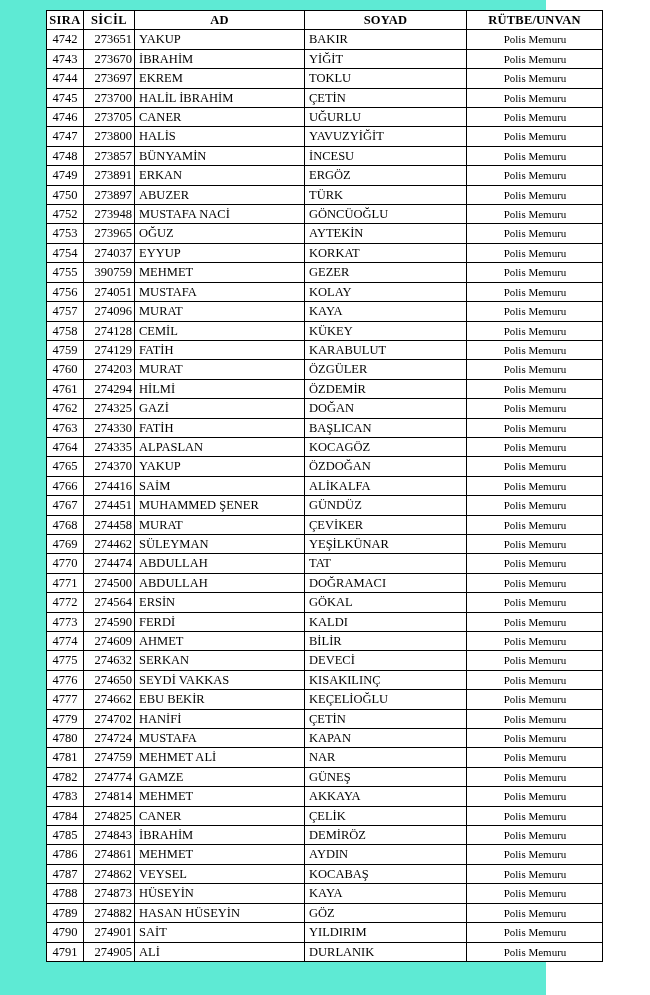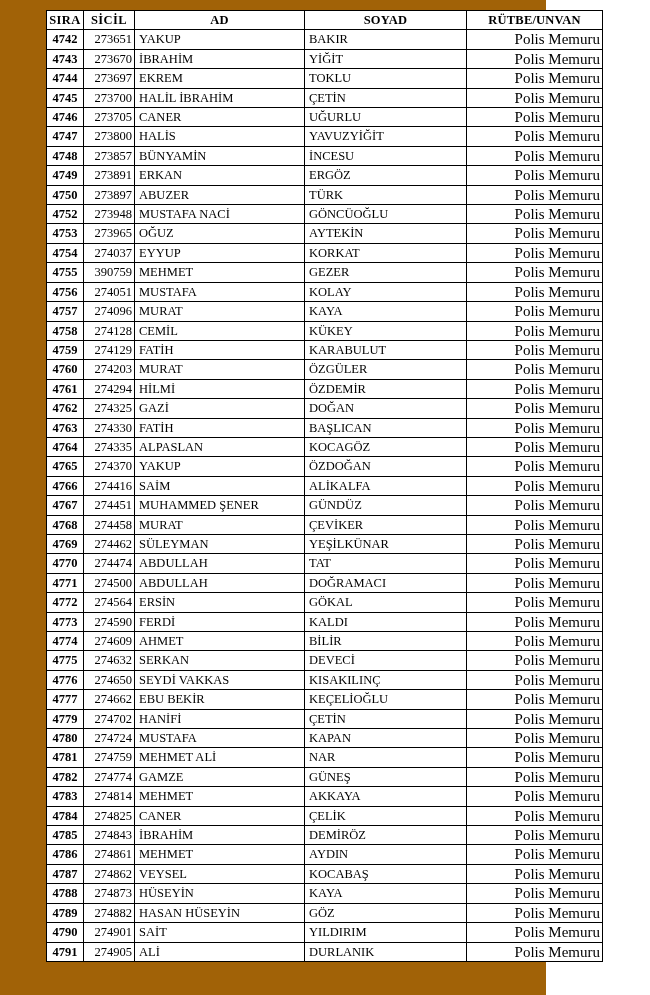--- a/index.html
+++ b/index.html
@@ -11,21 +11,21 @@
     width: 650px;
     height: 995px;
     font-family: "Liberation Serif", "DejaVu Serif", serif;
     color: #000000;
     overflow: hidden;
   }
   #sheet {
     position: relative;
     width: 546px;
     height: 995px;
-    background: #a16207;
+    background: #5eead4;
   }
   #roster-table {
     position: absolute;
     left: 46px;
     top: 10px;
     width: 556px;
     border-collapse: collapse;
     table-layout: fixed;
     background: #ffffff;
   }
@@ -51,34 +51,33 @@
     font-weight: bold;
     font-size: 12.5px;
     letter-spacing: 0.2px;
   }
   #roster-table thead th.h-sira,
   #roster-table thead th.h-sicil {
     letter-spacing: 0.4px;
   }
   #roster-table td.cell-sira {
     text-align: center;
-    font-weight: bold;
   }
   #roster-table td.cell-sicil {
     text-align: right;
   }
   #roster-table td.cell-ad,
   #roster-table td.cell-soyad {
     text-align: left;
     padding-left: 4px;
   }
   #roster-table td.cell-rutbe {
-    text-align: right;
+    text-align: center;
     padding-left: 3px;
-    font-size: 15px;
+    font-size: 11px;
   }
 </style>
 </head>
 <body>
 
 <div id="sheet">
   <table id="roster-table">
     <colgroup>
       <col class="c-sira">
       <col class="c-sicil">

